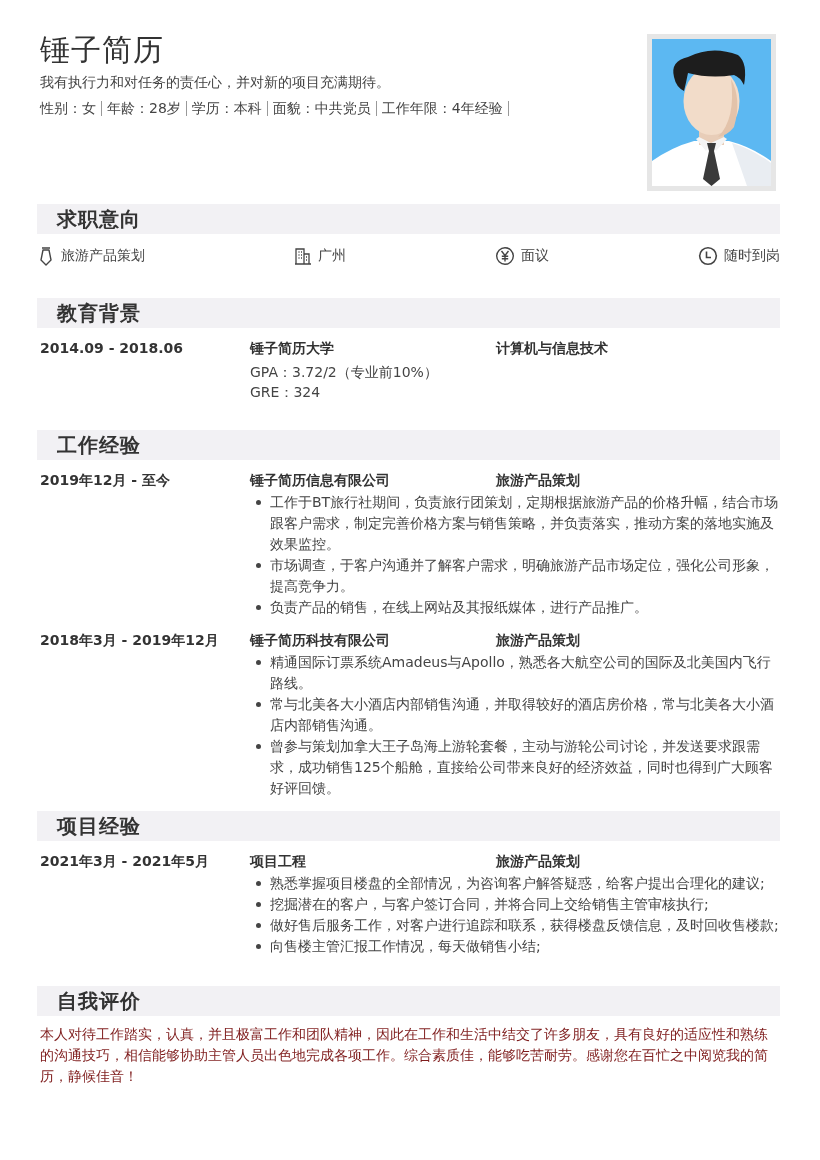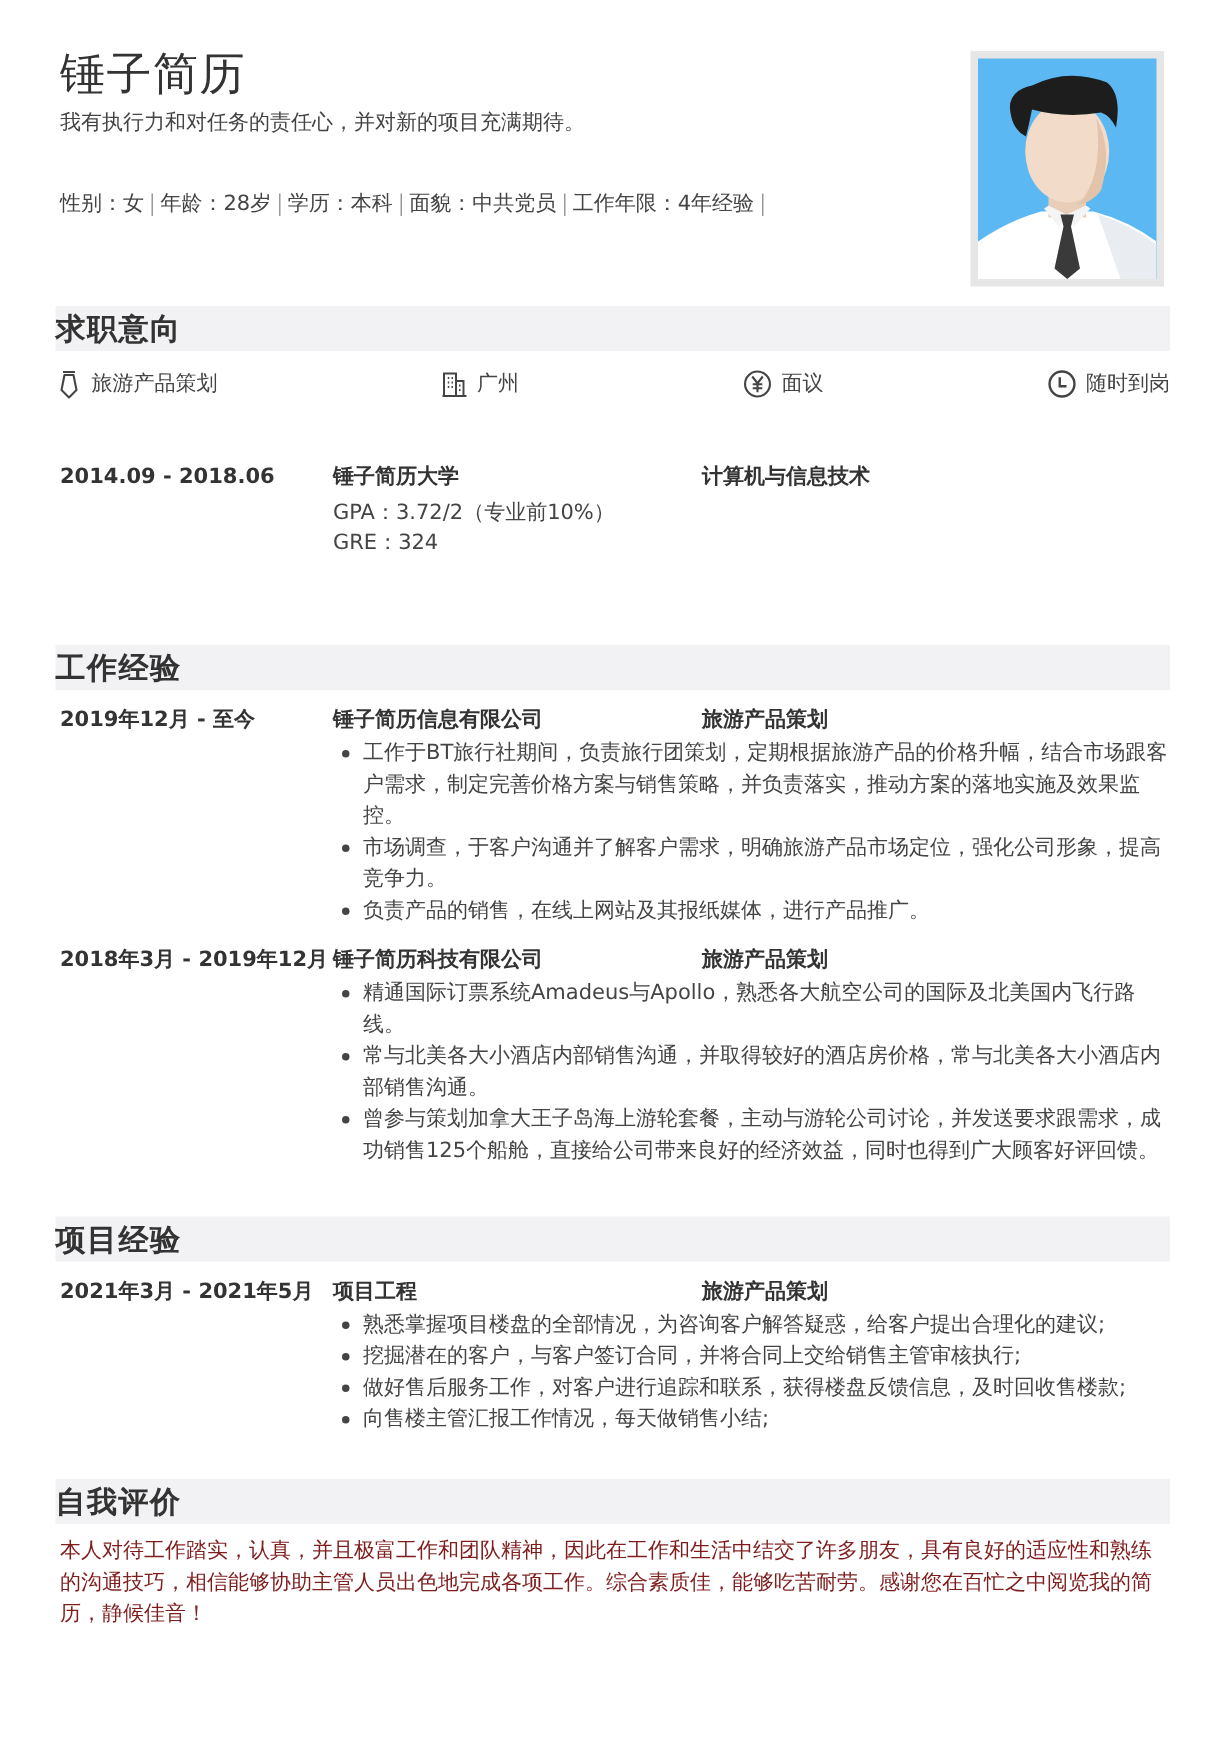--- a/index.html
+++ b/index.html
@@ -2,37 +2,37 @@
 <html><head>
 <meta charset="utf-8">
 <style>
   * { box-sizing: border-box; margin: 0; padding: 0; }
   html, body { width: 820px; height: 1160px; background: #ffffff; }
   body { font-family: "DejaVu Sans", "Liberation Sans", sans-serif; color: #333333; position: relative; overflow: hidden; }
 
   .header { position: absolute; left: 40px; top: 30px; width: 590px; }
   .name { font-size: 30px; line-height: 40px; color: #333; font-weight: normal; letter-spacing: 1px; }
   .slogan { font-size: 14px; line-height: 20px; color: #444; margin-top: 2px; }
-  .info { margin-top: 34px; font-size: 14px; line-height: 21px; color: #444; }
+  .info { margin-top: 6px; font-size: 14px; line-height: 21px; color: #444; }
   .info-row { display: flex; flex-wrap: wrap; align-items: center; }
   .info-item { display: inline-flex; align-items: center; }
   .sep { display: inline-block; width: 1px; height: 15px; background: #999; margin: 0 5px; }
 
   .photo { position: absolute; left: 647px; top: 34px; width: 129px; height: 157px; background: #e6e6e6; padding: 5px; }
   .photo-inner { width: 100%; height: 100%; background: #5cb8f2; position: relative; overflow: hidden; }
 
   .section { position: absolute; left: 37px; width: 743px; }
-  .sec-head { height: 30px; background: #f2f1f4; display: flex; align-items: center; padding-left: 0; }
+  .sec-head { height: 30px; background: #f2f1f4; display: flex; align-items: center; padding-left: 20px; }
   .sec-title { font-size: 20px; font-weight: bold; color: #333; letter-spacing: 1px; }
 
   .intent-row { display: flex; align-items: center; justify-content: space-between; margin-top: 12px; font-size: 14px; color: #444; }
   .intent-item { display: flex; align-items: center; gap: 6px; }
   .intent-item svg { display: block; }
 
-  .entry { display: flex; margin-top: 10px; font-size: 14px; }
+  .entry { display: flex; margin-top: 10px; font-size: 14px; gap: 28px; }
   .col-date { width: 185px; padding-left: 3px; font-weight: bold; color: #333; font-size: 14px; line-height: 20px; }
   .col-main { flex: 1; }
   .entry-head { display: flex; line-height: 20px; font-weight: bold; color: #333; align-items: center; }
   .entry-org { width: 246px; }
   .entry-role { }
   .detail { line-height: 20px; color: #444; }
   ul.bullets { list-style: none; margin-top: 2px; }
   ul.bullets li { position: relative; padding-left: 20px; line-height: 21px; color: #444; }
   ul.bullets li::before { content: ""; position: absolute; left: 6px; top: 8px; width: 5px; height: 5px; background: #444; border-radius: 50%; }
 
@@ -117,20 +117,23 @@
             <circle cx="10" cy="10" r="8.3" fill="none" stroke="#444" stroke-width="1.6"></circle>
             <path d="M8.5 5.5 L8.5 11.5 L13 11.5" fill="none" stroke="#444" stroke-width="1.6"></path>
           </svg>
       </span>
       <span>随时到岗</span>
     </div>
   </div>
 </div>
 
 <div class="section" style="top:298px;">
+  <div class="sec-head">
+    <span class="sec-title">教育背景</span>
+  </div>
   <div class="entry">
     <div class="col-date">2014.09 - 2018.06</div>
     <div class="col-main">
       <div class="entry-head">
         <span class="entry-org">锤子简历大学</span>
         <span class="entry-role">计算机与信息技术</span>
       </div>
       <div class="detail" style="margin-top:4px;">GPA：3.72/2（专业前10%）</div>
       <div class="detail">GRE：324</div>
     </div>

